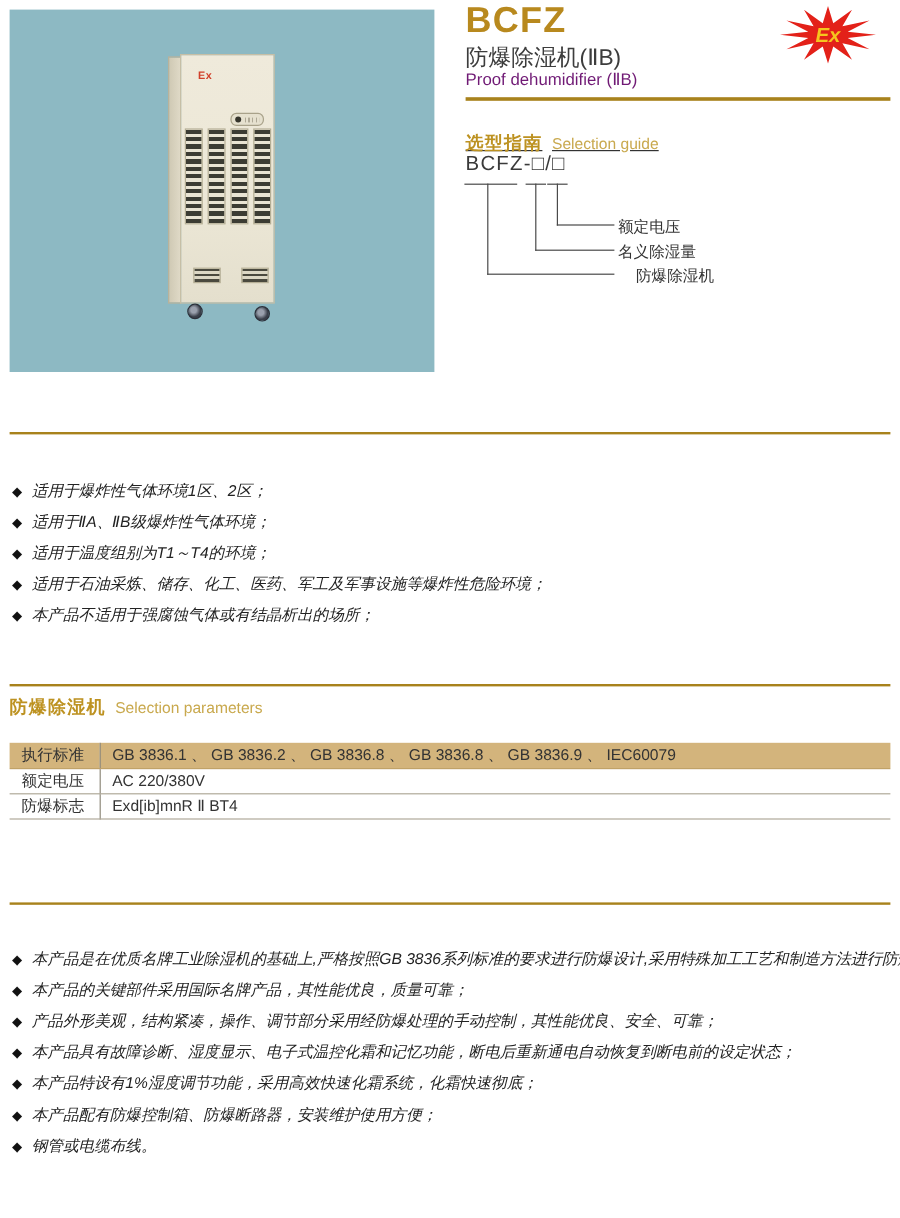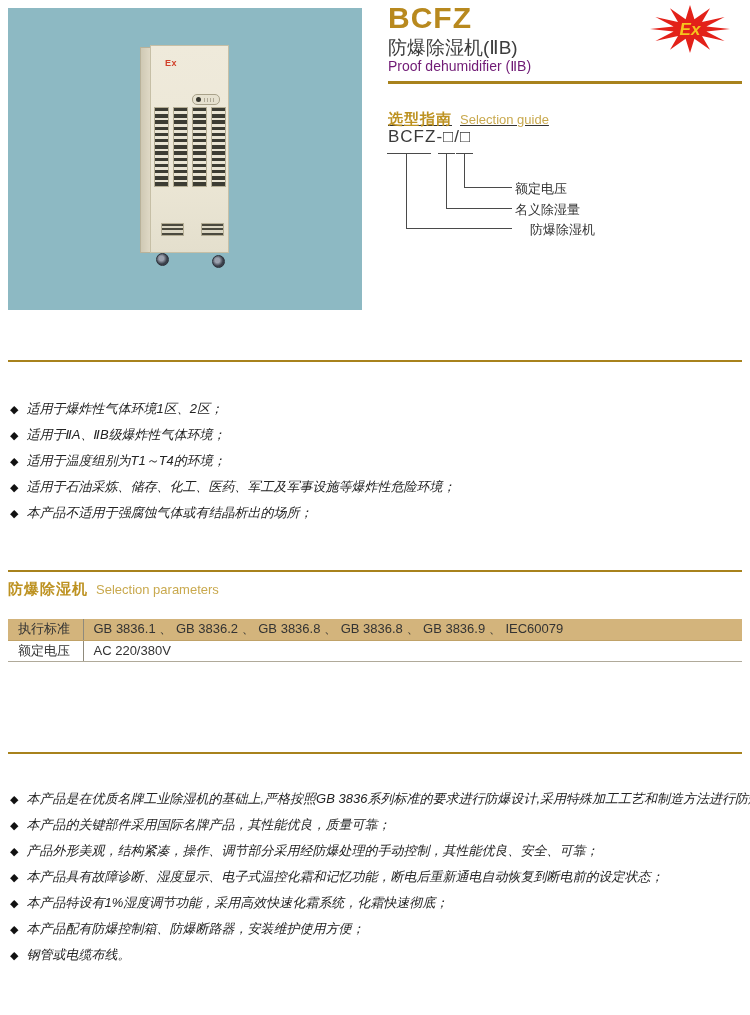--- a/index.html
+++ b/index.html
@@ -144,20 +144,24 @@
   <table class="ttable">
     <tbody>
         <tr class="hl">
       <td class="lbl">执行标准</td>
       <td>GB 3836.1 、 GB 3836.2 、 GB 3836.8 、 GB 3836.8 、 GB 3836.9 、 IEC60079</td>
     </tr>
     <tr>
       <td class="lbl">额定电压</td>
       <td>AC 220/380V</td>
     </tr>
+    <tr>
+      <td class="lbl">防爆标志</td>
+      <td>Exd[ib]mnR Ⅱ BT4</td>
+    </tr>
   </tbody>
     </table>
 
   <div class="rule" style="top:752px;"></div>
   <ul class="blist" style="top:786px;">
 
   <li><span class="diam">◆</span><span>本产品是在优质名牌工业除湿机的基础上,严格按照GB 3836系列标准的要求进行防爆设计,采用特殊加工工艺和制造方法进行防爆处理；</span></li>
       <li><span class="diam">◆</span><span>本产品的关键部件采用国际名牌产品，其性能优良，质量可靠；</span></li>
       <li><span class="diam">◆</span><span>产品外形美观，结构紧凑，操作、调节部分采用经防爆处理的手动控制，其性能优良、安全、可靠；</span></li>
       <li><span class="diam">◆</span><span>本产品具有故障诊断、湿度显示、电子式温控化霜和记忆功能，断电后重新通电自动恢复到断电前的设定状态；</span></li>

